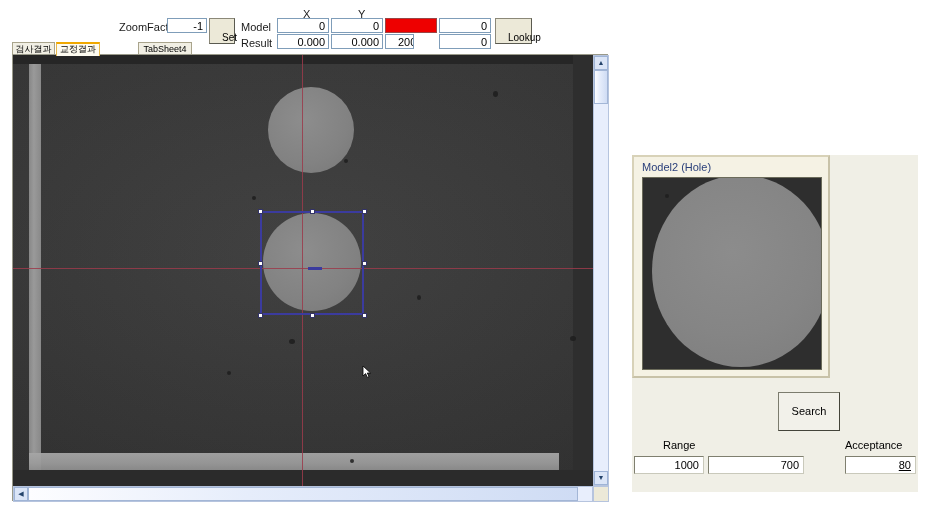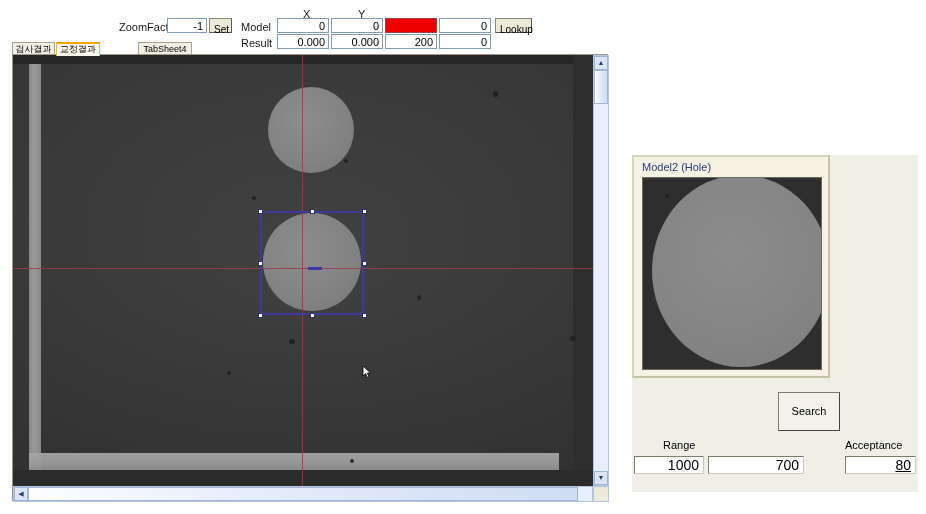--- a/index.html
+++ b/index.html
@@ -57,21 +57,21 @@
     background: #ece9d8;
     border: 1px solid #8b8878;
     border-right-color: #5a5a50;
     border-bottom-color: #5a5a50;
     font-family: "Liberation Sans", sans-serif;
     font-size: 10px;
     color: #000;
     text-align: center;
     line-height: 13px;
     height: 15px;
-    padding: 4px;
+    padding: 12px;
     cursor: default;
   }
 
   
   #tabstrip {
     position: absolute;
     left: 12px; top: 41px;
     width: 594px; height: 15px;
   }
   .tab {
@@ -315,21 +315,21 @@
     white-space: nowrap;
   }
   .panel-input {
     position: absolute;
     box-sizing: border-box;
     background: #ffffff;
     border: 1px solid #7f7f6f;
     border-right-color: #c9c9bb;
     border-bottom-color: #c9c9bb;
     font-family: "Liberation Sans", sans-serif;
-    font-size: 14px;
+    font-size: 11px;
     color: #000;
     text-align: right;
     padding: 1px 4px 0 2px;
     line-height: 15px;
     height: 18px;
     overflow: hidden;
   }
 </style>
 </head>
 <body>
@@ -351,21 +351,21 @@
   <div class="tb-input" style="left:331px; top:18px; width:52px;">0</div>
   <div class="tb-input red" style="left:385px; top:18px; width:52px;"></div>
   <div class="tb-input" style="left:439px; top:18px; width:52px;">0</div>
 
   <div class="tb-btn" style="left:495px; top:18px; width:37px;">Lookup</div>
 
   <span class="tb-label" style="left:241px; top:37px;">Result</span>
 
   <div class="tb-input" style="left:277px; top:34px; width:52px;">0.000</div>
   <div class="tb-input" style="left:331px; top:34px; width:52px;">0.000</div>
-  <div class="tb-input" style="left:385px; top:34px; width:52px;padding-left:12px;">200</div>
+  <div class="tb-input" style="left:385px; top:34px; width:29px;padding-left:12px;">200</div>
   <div class="tb-input" style="left:439px; top:34px; width:52px;">0</div>
 </div>
 
 <div id="tabstrip">
   <div class="tab" style="left:0px; width:43px;">검사결과</div>
   <div class="tab active" style="left:44px; width:44px;">교정결과</div>
   <div class="tab" style="left:89px; width:36px;margin-top:27px;">데이터</div>
   <div class="tab" style="left:126px; width:54px;">TabSheet4</div>
 </div>
 

